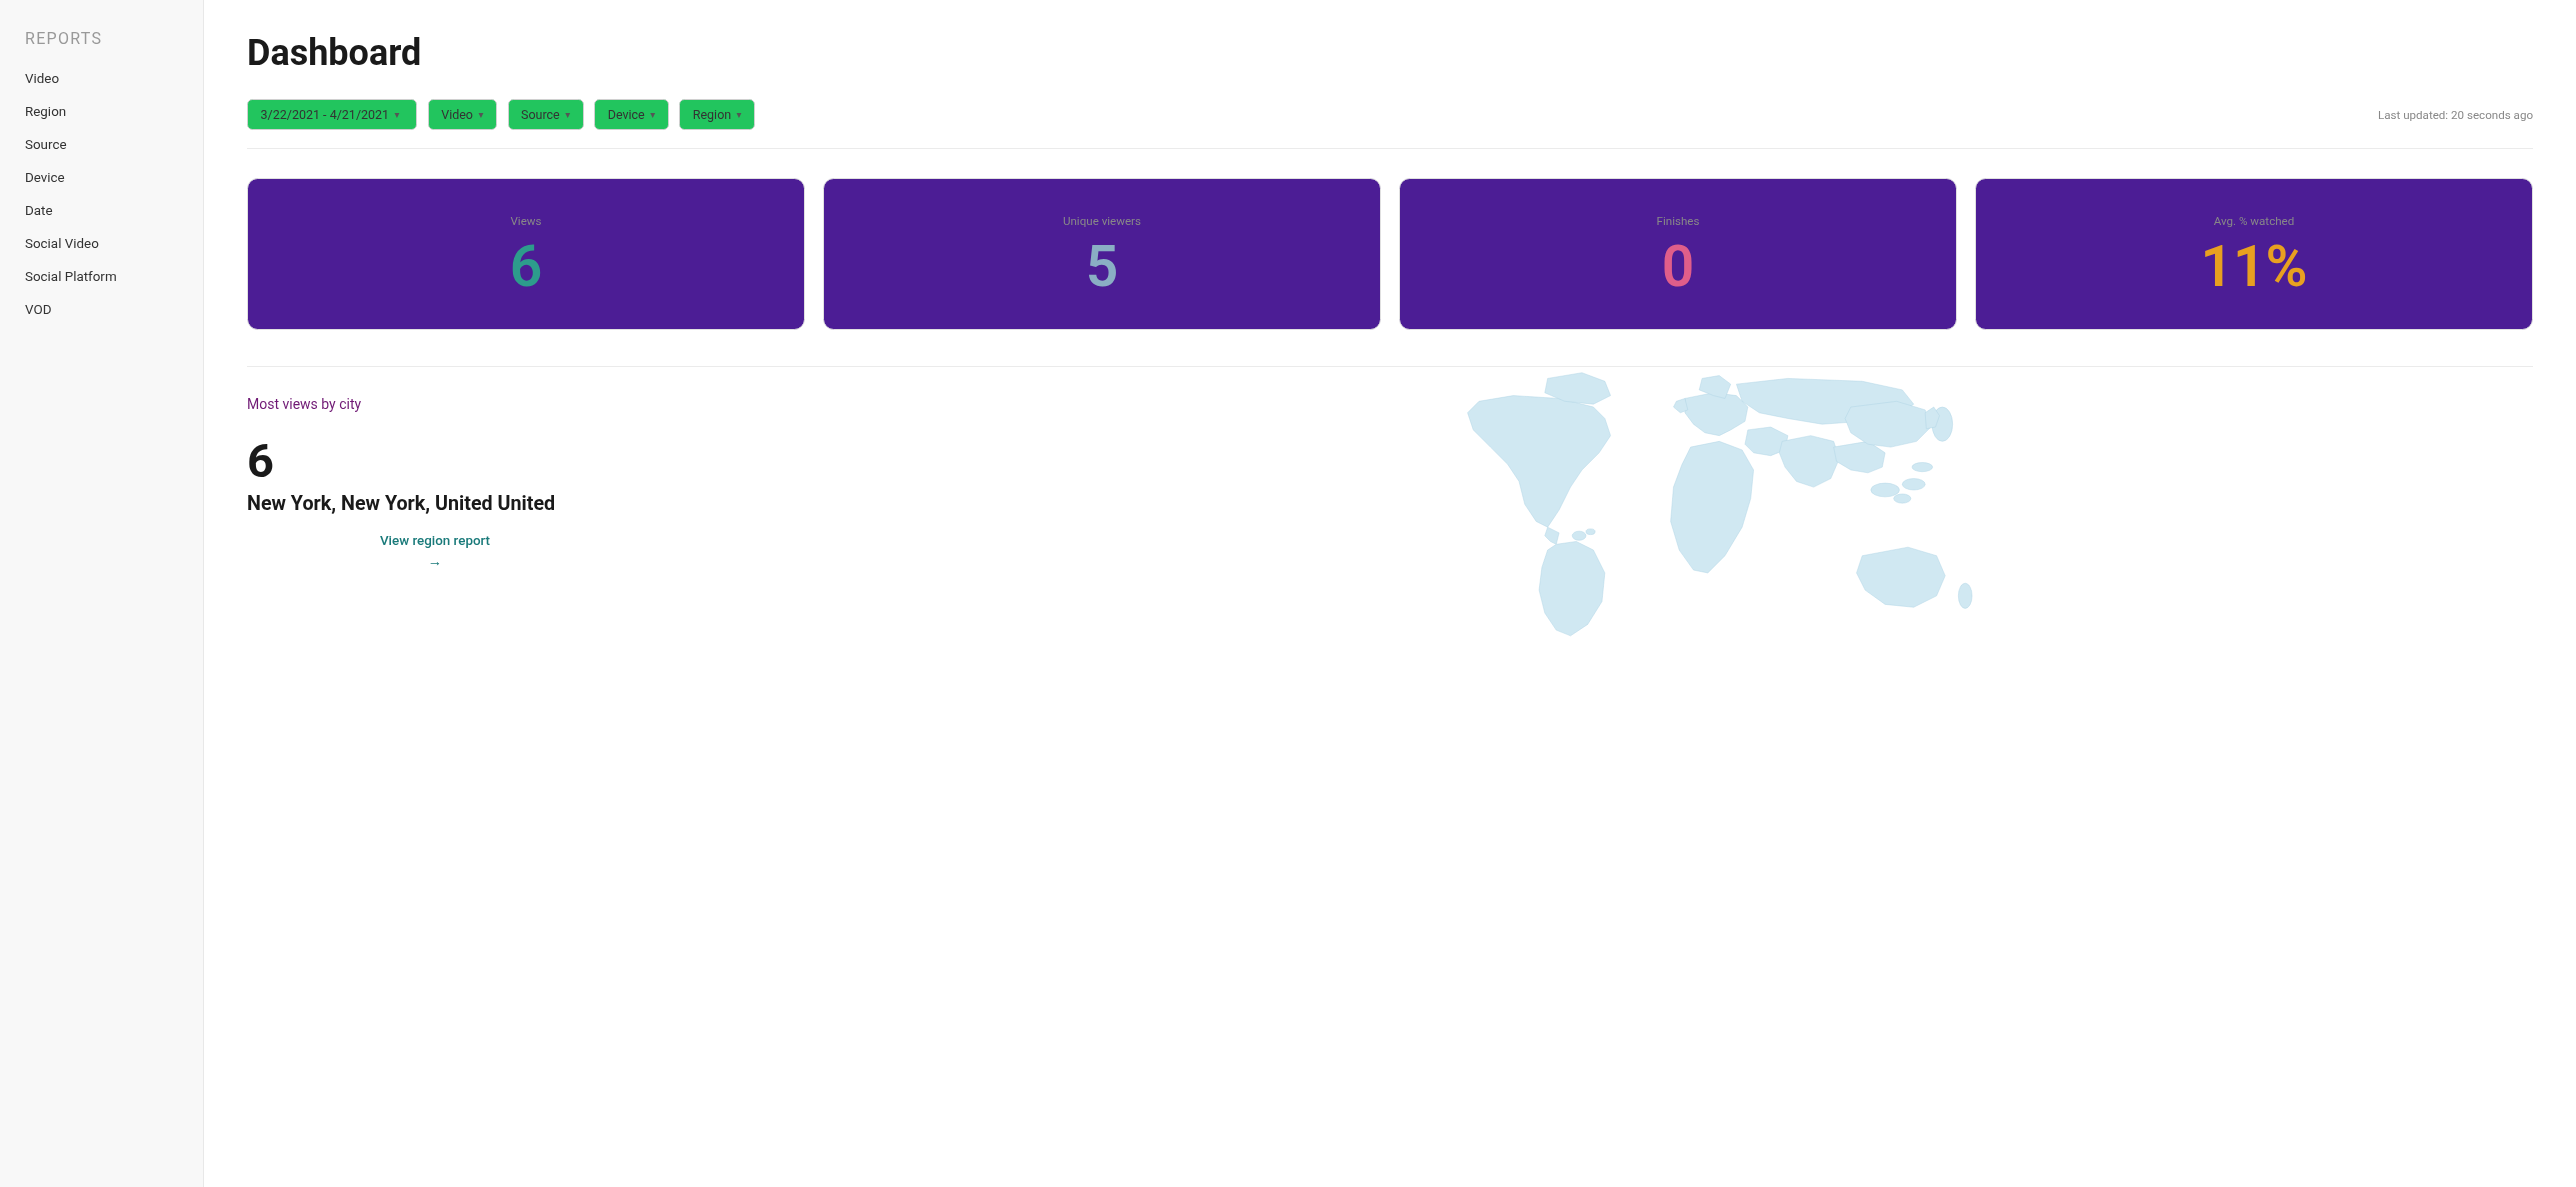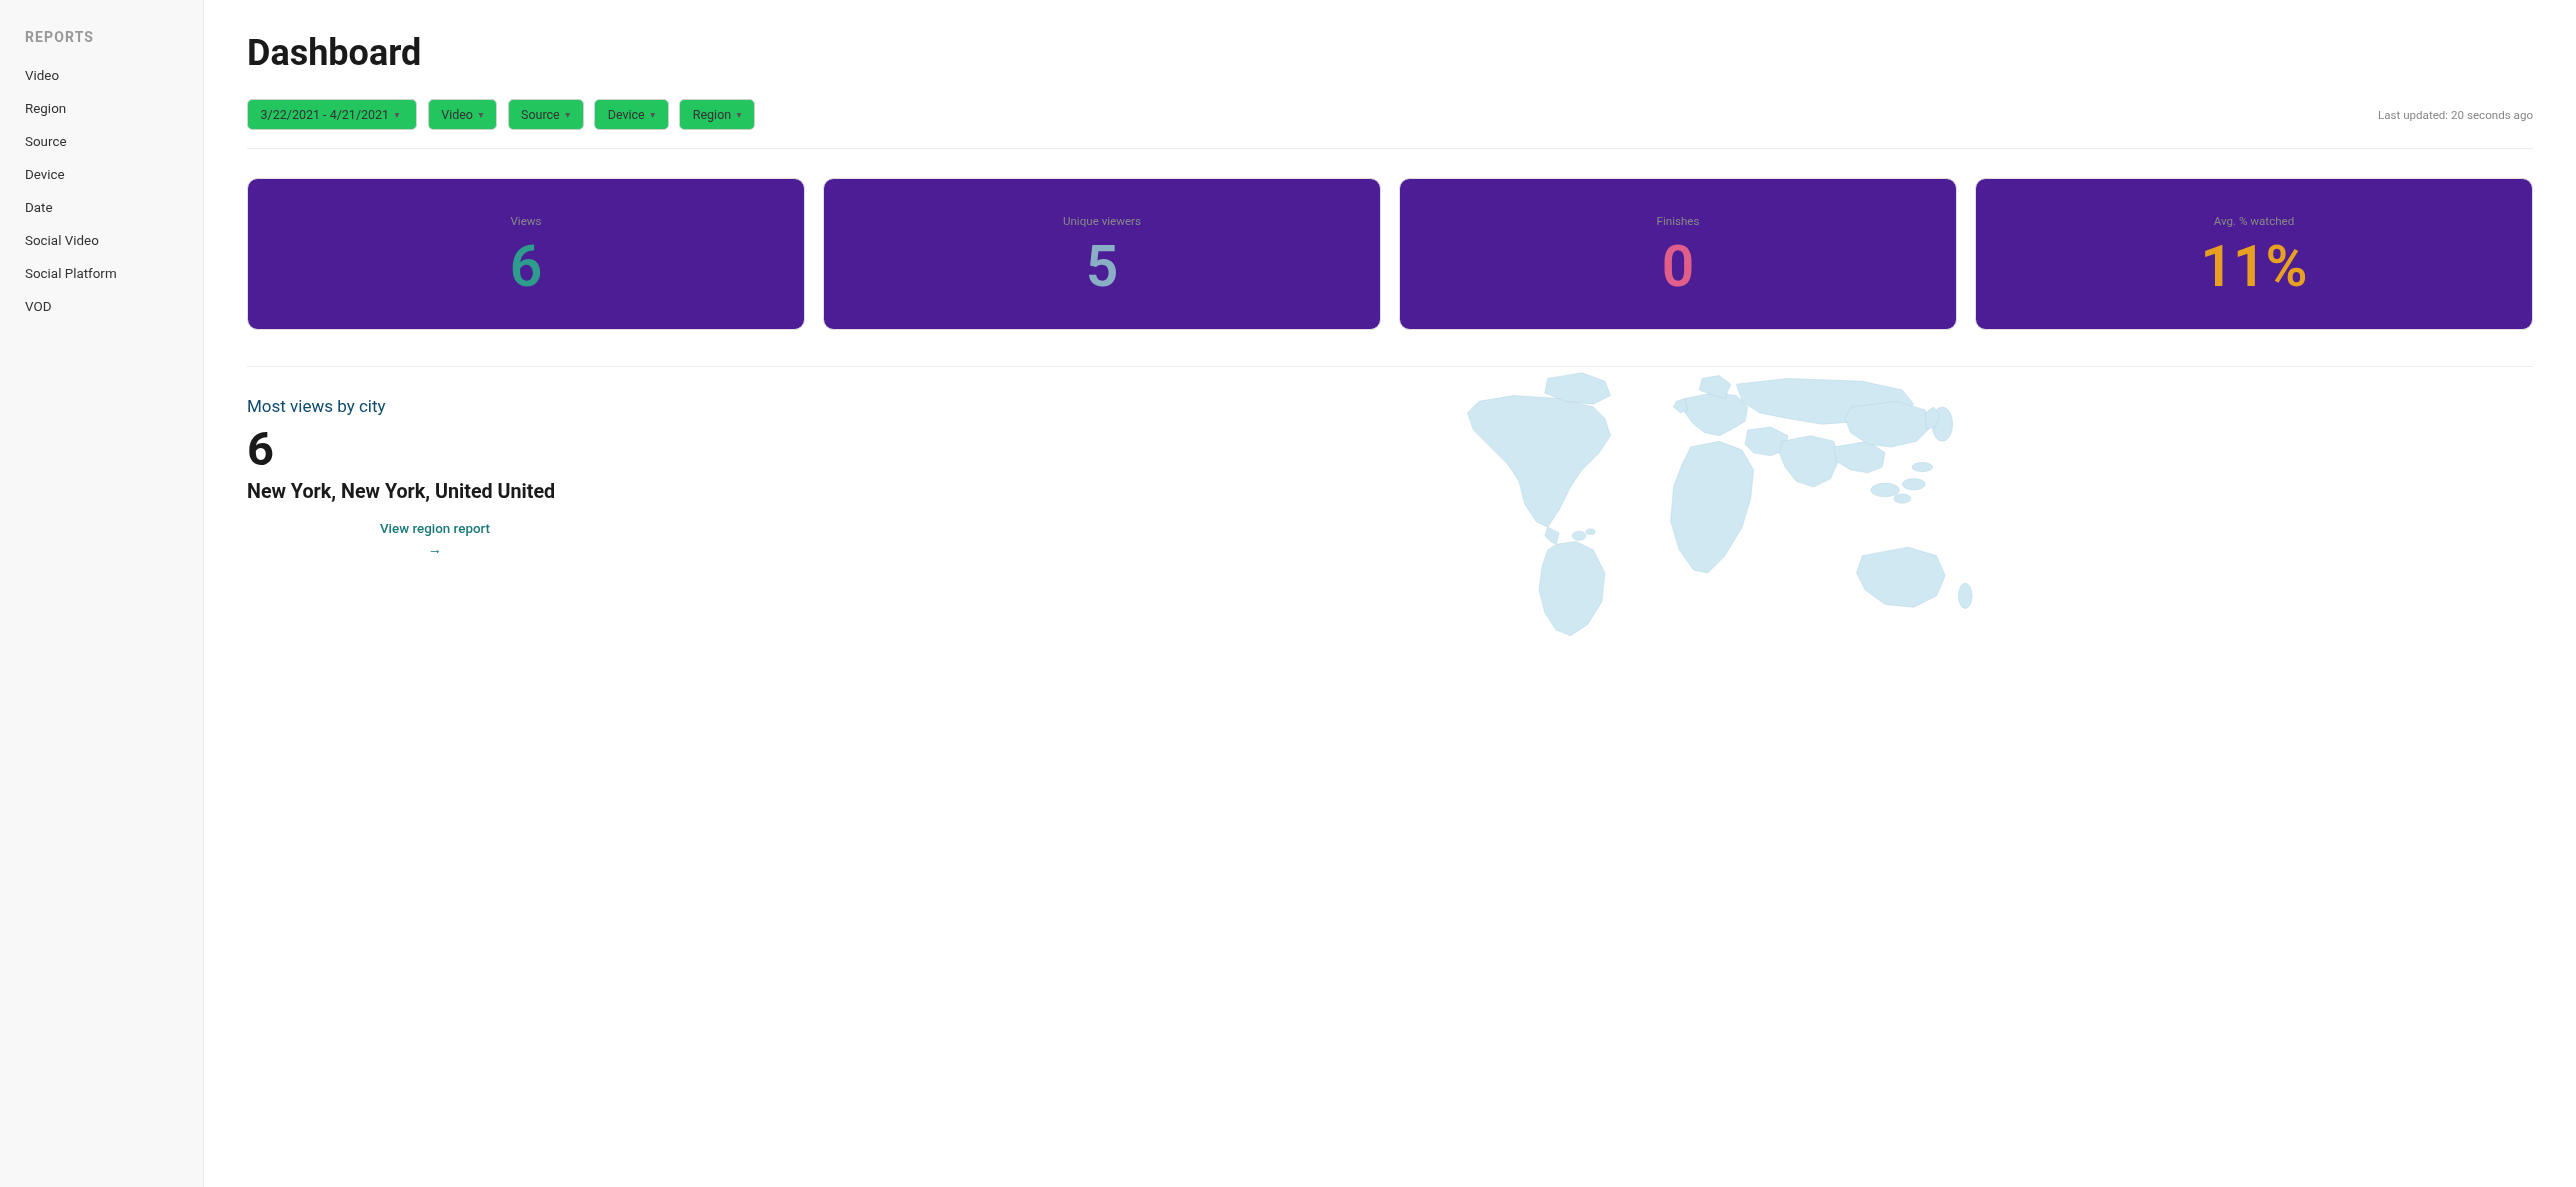--- a/index.html
+++ b/index.html
@@ -15,22 +15,22 @@
     .sidebar {
       width: 204px;
       min-width: 204px;
       background: #f8f8f8;
       border-right: 0.9px solid #e8e8e8;
       padding: 29px 0 0 0;
       display: flex;
       flex-direction: column;
     }
     .sidebar-section-label {
-      font-size: 14px;
-      font-weight: 700;
+      font-size: 16px;
+      font-weight: 400;
       color: #999;
       letter-spacing: 0.08em;
       text-transform: uppercase;
       padding: 0 25px 14.3px 25px;
     }
     .sidebar-nav-item {
       display: block;
       padding: 9px 25px;
       font-size: 13.4px;
       color: #333;
@@ -139,23 +139,23 @@
       display: flex;
       align-items: flex-start;
       min-height: 286px;
     }
     .map-text {
       z-index: 2;
       position: relative;
       min-width: 376px;
     }
     .most-views-label {
-      font-size: 17px;
-      color: #0c4a6e;
-      margin-bottom: 9px;
+      font-size: 14px;
+      color: #701a75;
+      margin-bottom: 25px;
     }
     .city-count {
       font-size: 47px;
       font-weight: 700;
       color: #1a1a1a;
       line-height: 1;
       margin-bottom: 7.2px;
     }
     .city-name {
       font-size: 19.7px;

